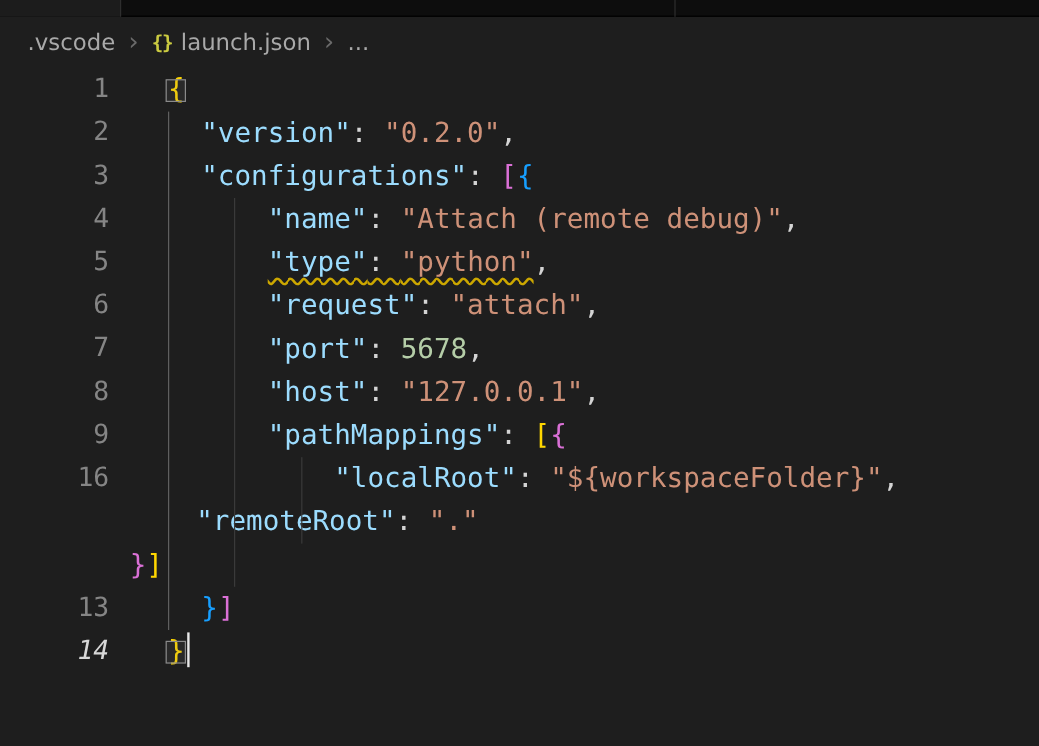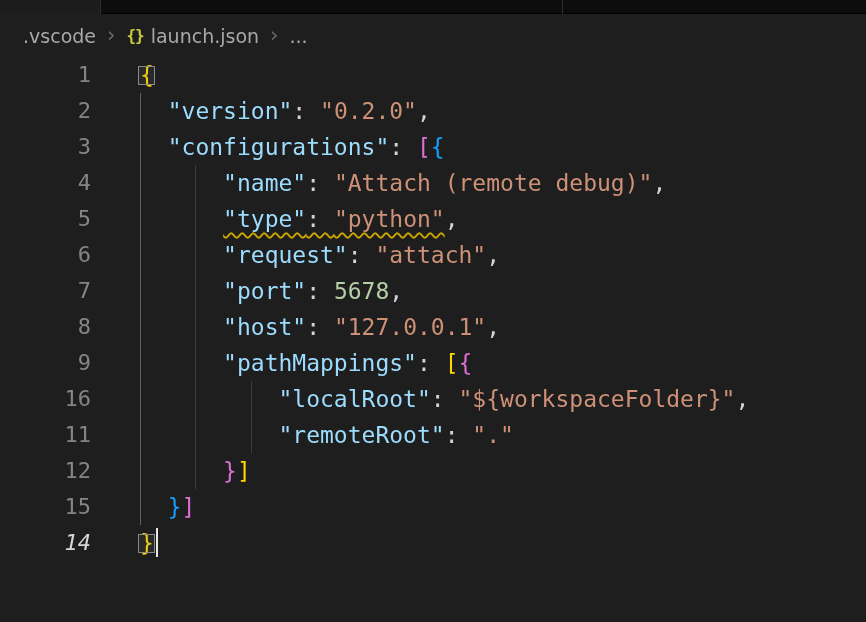--- a/index.html
+++ b/index.html
@@ -135,28 +135,26 @@
     </div>
     <div class="row">
       <div class="gutter">9</div>
       <div class="code"><span class="tok-ws">      </span><span class="tok-key">"pathMappings"</span><span class="tok-punc">: </span><span class="tok-b1">[</span><span class="tok-b2">{</span></div>
     </div>
     <div class="row">
       <div class="gutter">16</div>
       <div class="code"><span class="tok-ws">          </span><span class="tok-key">"localRoot"</span><span class="tok-punc">: </span><span class="tok-str">"${workspaceFolder}"</span><span class="tok-punc">,</span></div>
     </div>
     <div class="row">
-      <div class="gutter">11</div>
       <div class="code"><span class="tok-ws">          </span><span class="tok-key">"remoteRoot"</span><span class="tok-punc">: </span><span class="tok-str">"."</span></div>
     </div>
     <div class="row">
-      <div class="gutter">12</div>
       <div class="code"><span class="tok-ws">      </span><span class="tok-b2">}</span><span class="tok-b1">]</span></div>
     </div>
     <div class="row">
-      <div class="gutter">15</div>
+      <div class="gutter">13</div>
       <div class="code"><span class="tok-ws">  </span><span class="tok-b3">}</span><span class="tok-b2">]</span></div>
     </div>
     <div class="row active">
       <div class="gutter">14</div>
       <div class="code"><span class="tok-b1 match">}</span><span class="cursor"></span></div>
     </div>
   </div>
 
 </body></html>

